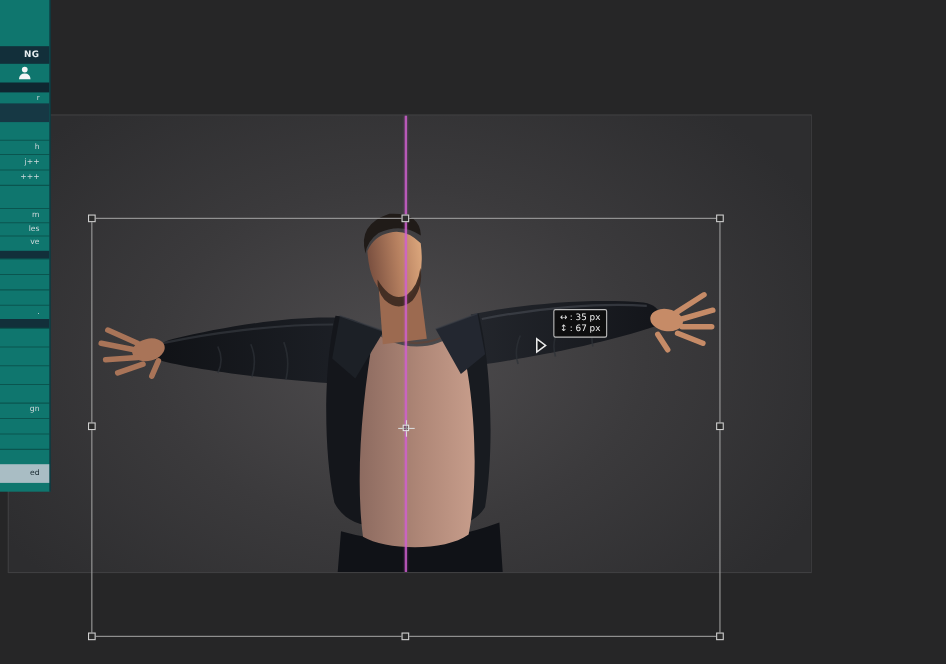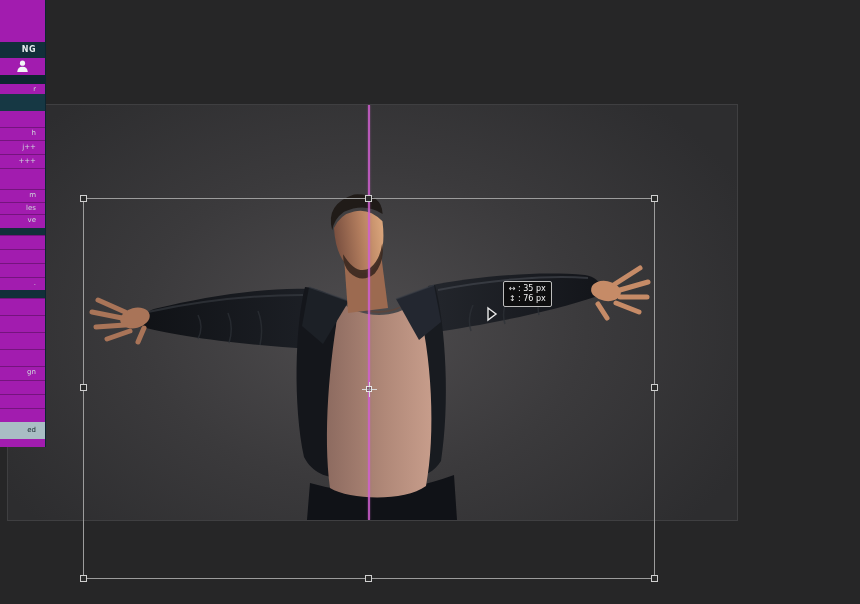--- a/index.html
+++ b/index.html
@@ -33,21 +33,21 @@
   #measure-tip{position:absolute;left:503px;top:281px;min-width:30px;
     background:rgba(12,12,12,.88);border:1px solid #bdbdbd;border-radius:2px;
     padding:2px 5px;color:#f2f2f2;font-size:8px;line-height:10px;white-space:nowrap;}
   #measure-tip .ic{display:inline-block;width:9px;color:#e8e8e8;}
 
   
   #move-cursor{position:absolute;left:484px;top:306px;width:16px;height:16px;}
 
   
   #sidebar{position:absolute;left:0;top:0;width:45px;height:447px;
-    background:#a21caf;border-right:1px solid #0d2530;overflow:hidden;}
+    background:#0f766e;border-right:1px solid #0d2530;overflow:hidden;}
   .sr{position:absolute;left:0;width:45px;box-sizing:border-box;
     color:#cfd9dc;font-size:7px;line-height:11px;text-align:right;
     padding-right:9px;overflow:hidden;}
   .sr.sep{border-top:1px solid rgba(0,0,0,.28);}
   .sr-dark{background:#122f3a;}
   .sr-darker{background:#0f2630;}
   .sr-mid{background:#163844;}
   .sr-light{background:#a9bdc4;color:#17282e;}
   #sb-title{top:42px;height:16px;font-size:8px;font-weight:bold;color:#e6ecee;
     line-height:16px;letter-spacing:.5px;}
@@ -162,21 +162,21 @@
     <div class="rp-h"></div>
     <div class="rp-v"></div>
     <div class="rp-c"></div>
   </div>
 
   <div id="measure-tip">
     <div>
       <span class="ic">↔</span><span>: 35 px</span>
     </div>
     <div>
-      <span class="ic">↕</span><span>: 76 px</span>
+      <span class="ic">↕</span><span>: 67 px</span>
     </div>
   </div>
 
   <div id="move-cursor">
     <svg width="16" height="16" viewBox="0 0 16 16">
       <polygon points="4,2 12,8 4,14" fill="#16181b" stroke="#e9e9e9" stroke-width="1.4"></polygon>
     </svg>
   </div>
 
   <div id="sidebar">

